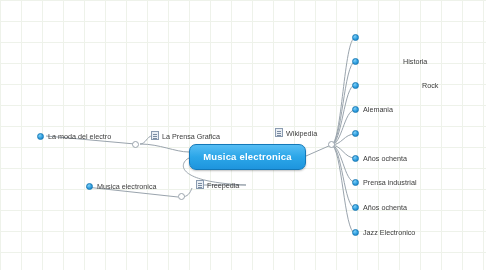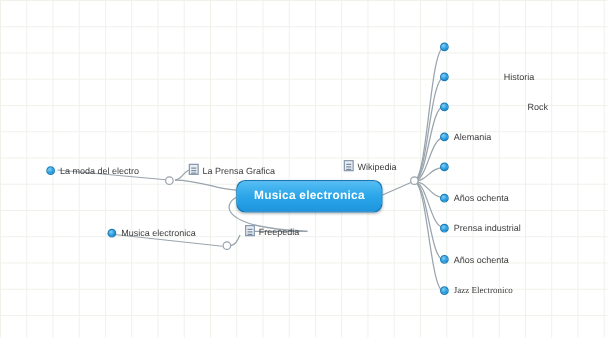--- a/index.html
+++ b/index.html
@@ -144,21 +144,21 @@
   <div class="bullet" style="left:352px; top:155px;"></div>
   <div class="node-label" style="left:363px; top:154px;">Años ochenta</div>
 
   <div class="bullet" style="left:352px; top:179px;"></div>
   <div class="node-label" style="left:363px; top:178px;">Prensa industrial</div>
 
   <div class="bullet" style="left:352px; top:204px;"></div>
   <div class="node-label" style="left:363px; top:203px;">Años ochenta</div>
 
   <div class="bullet" style="left:352px; top:229px;"></div>
-  <div class="node-label" style="left:363px; top:228px;font-family:Liberation Serif, serif;">Jazz Electronico</div>
+  <div class="node-label" style="left:363px; top:228px;">Jazz Electronico</div>
 
   <div class="collapse-dot" style="left:328px; top:141px;"></div>
 
   <div class="doc-icon" style="left:151px; top:131px;"></div>
   <div class="node-label" style="left:162px; top:132px;text-align:right;">La Prensa Grafica</div>
 
   <div class="bullet" style="left:37px; top:133px;"></div>
   <div class="node-label" style="left:48px; top:132px;">La moda del electro</div>
 
   <div class="collapse-dot" style="left:132px; top:141px;"></div>

